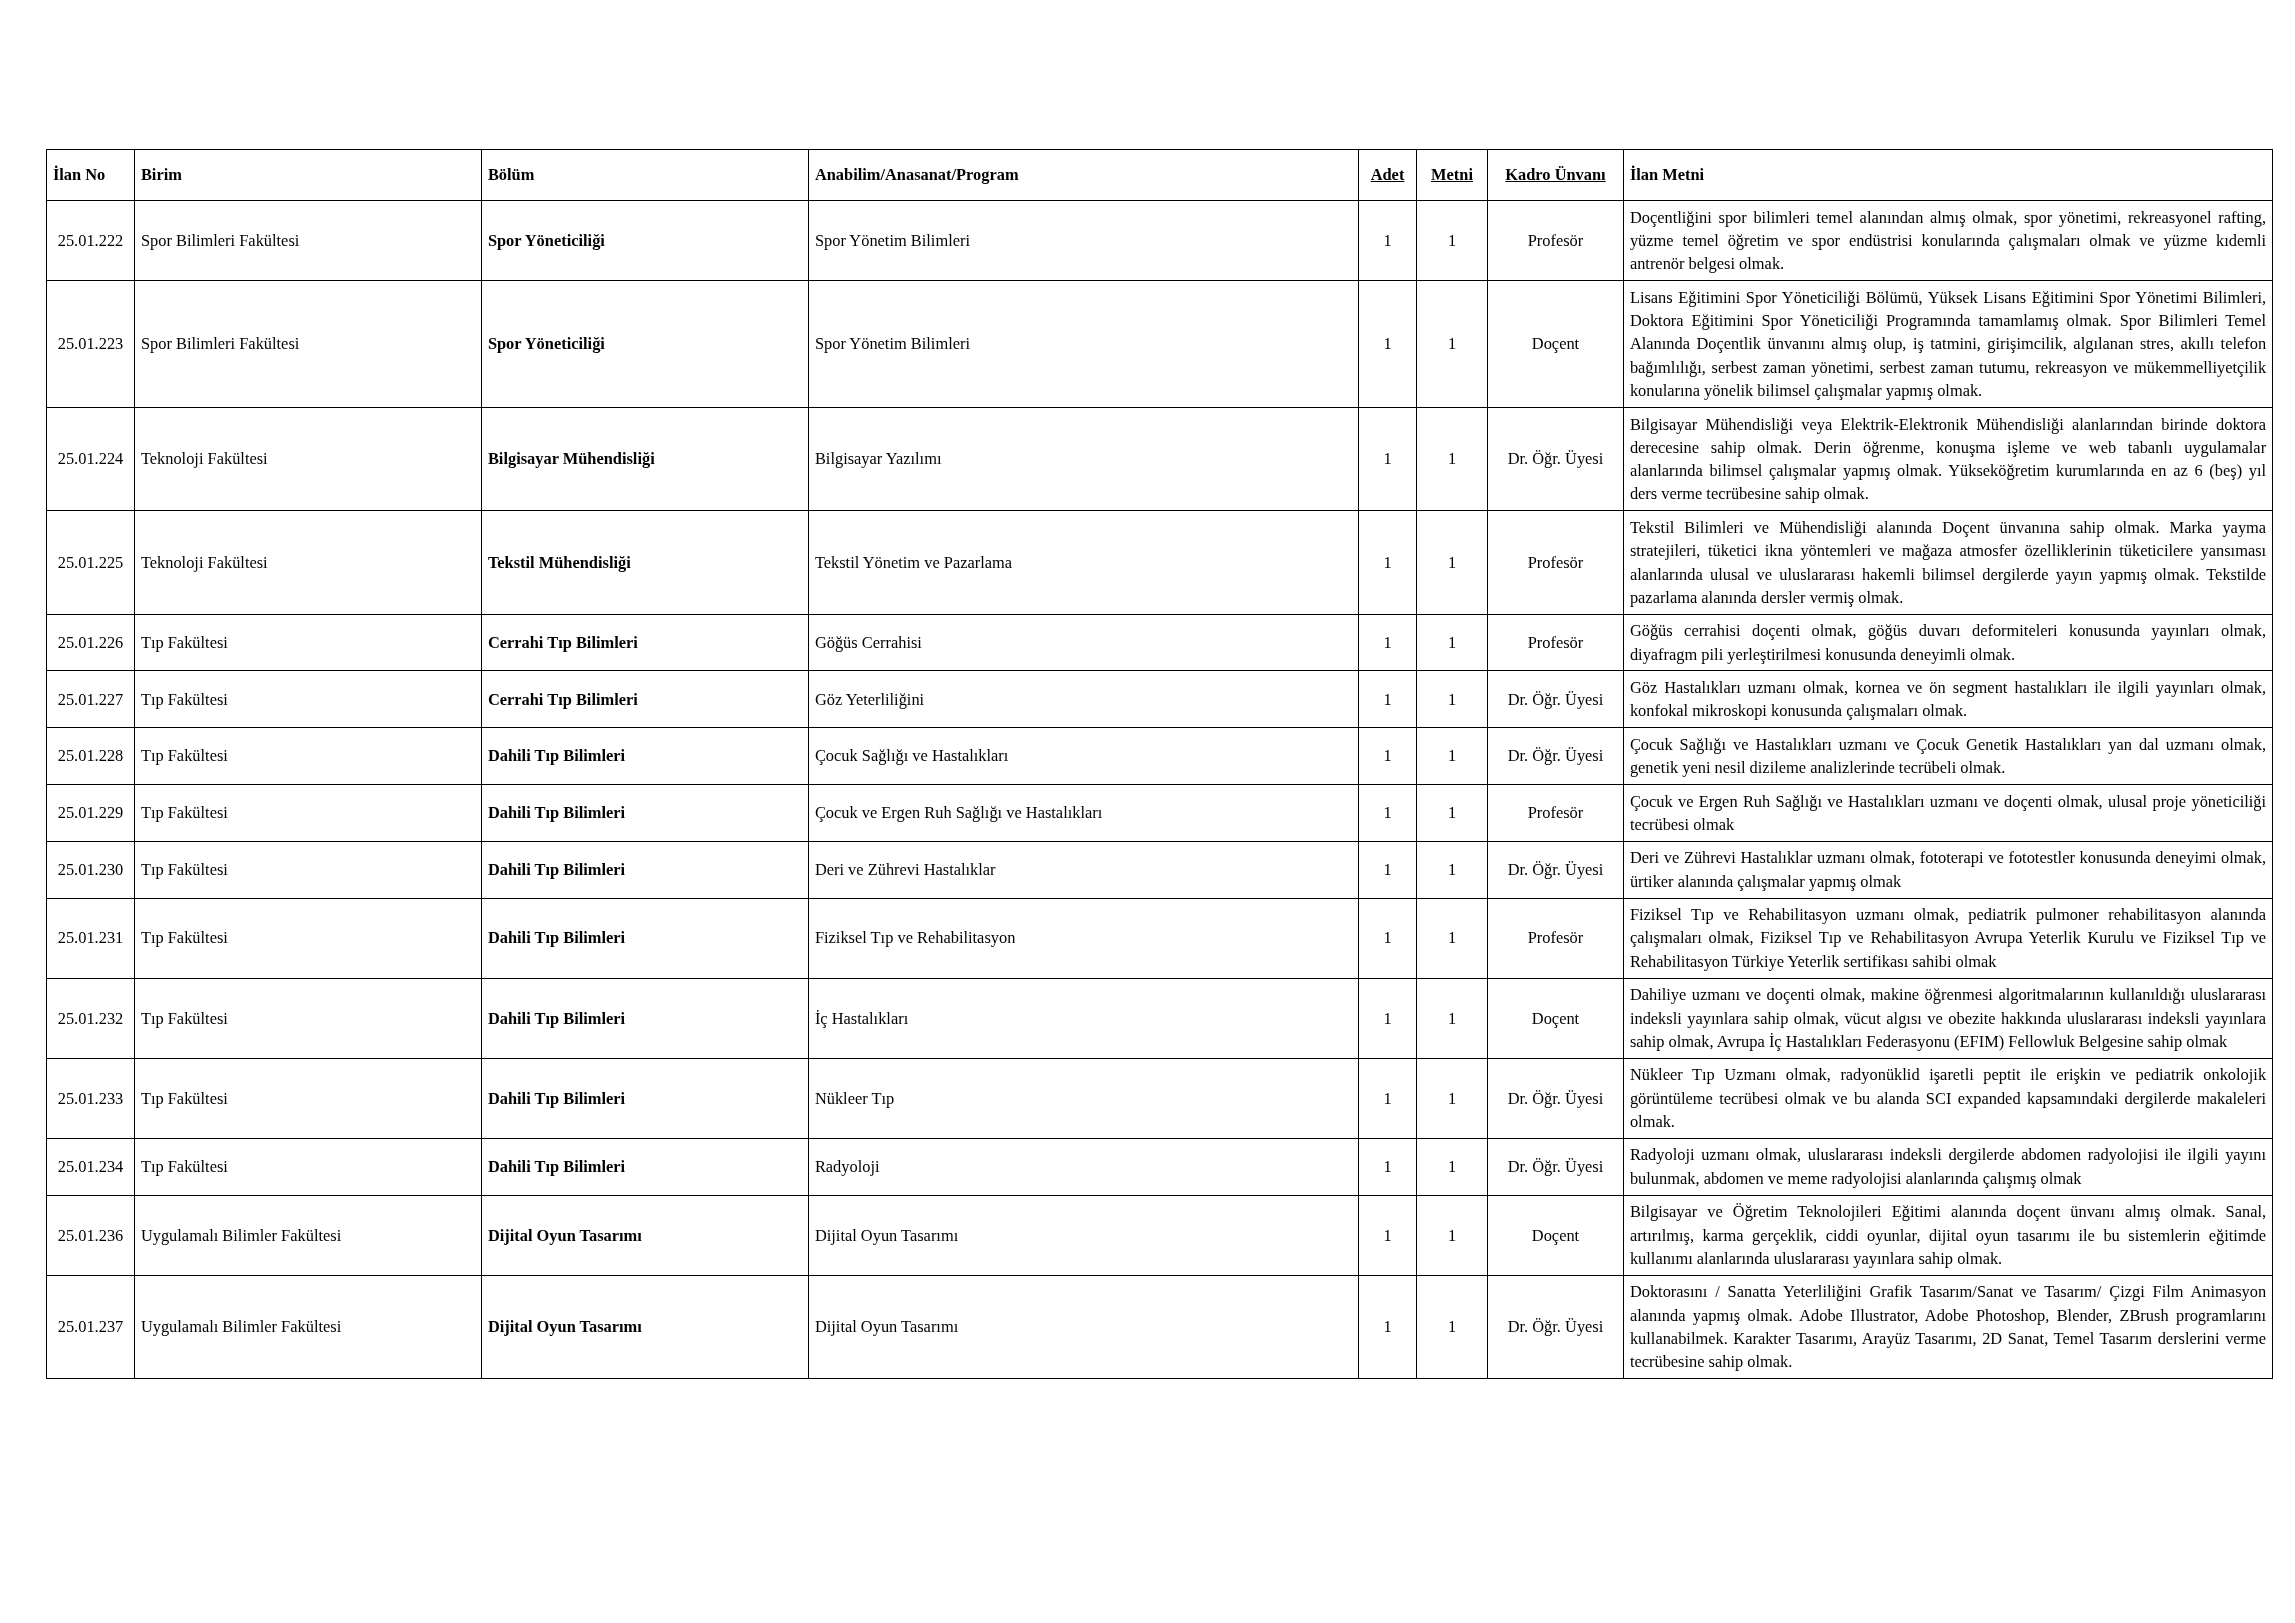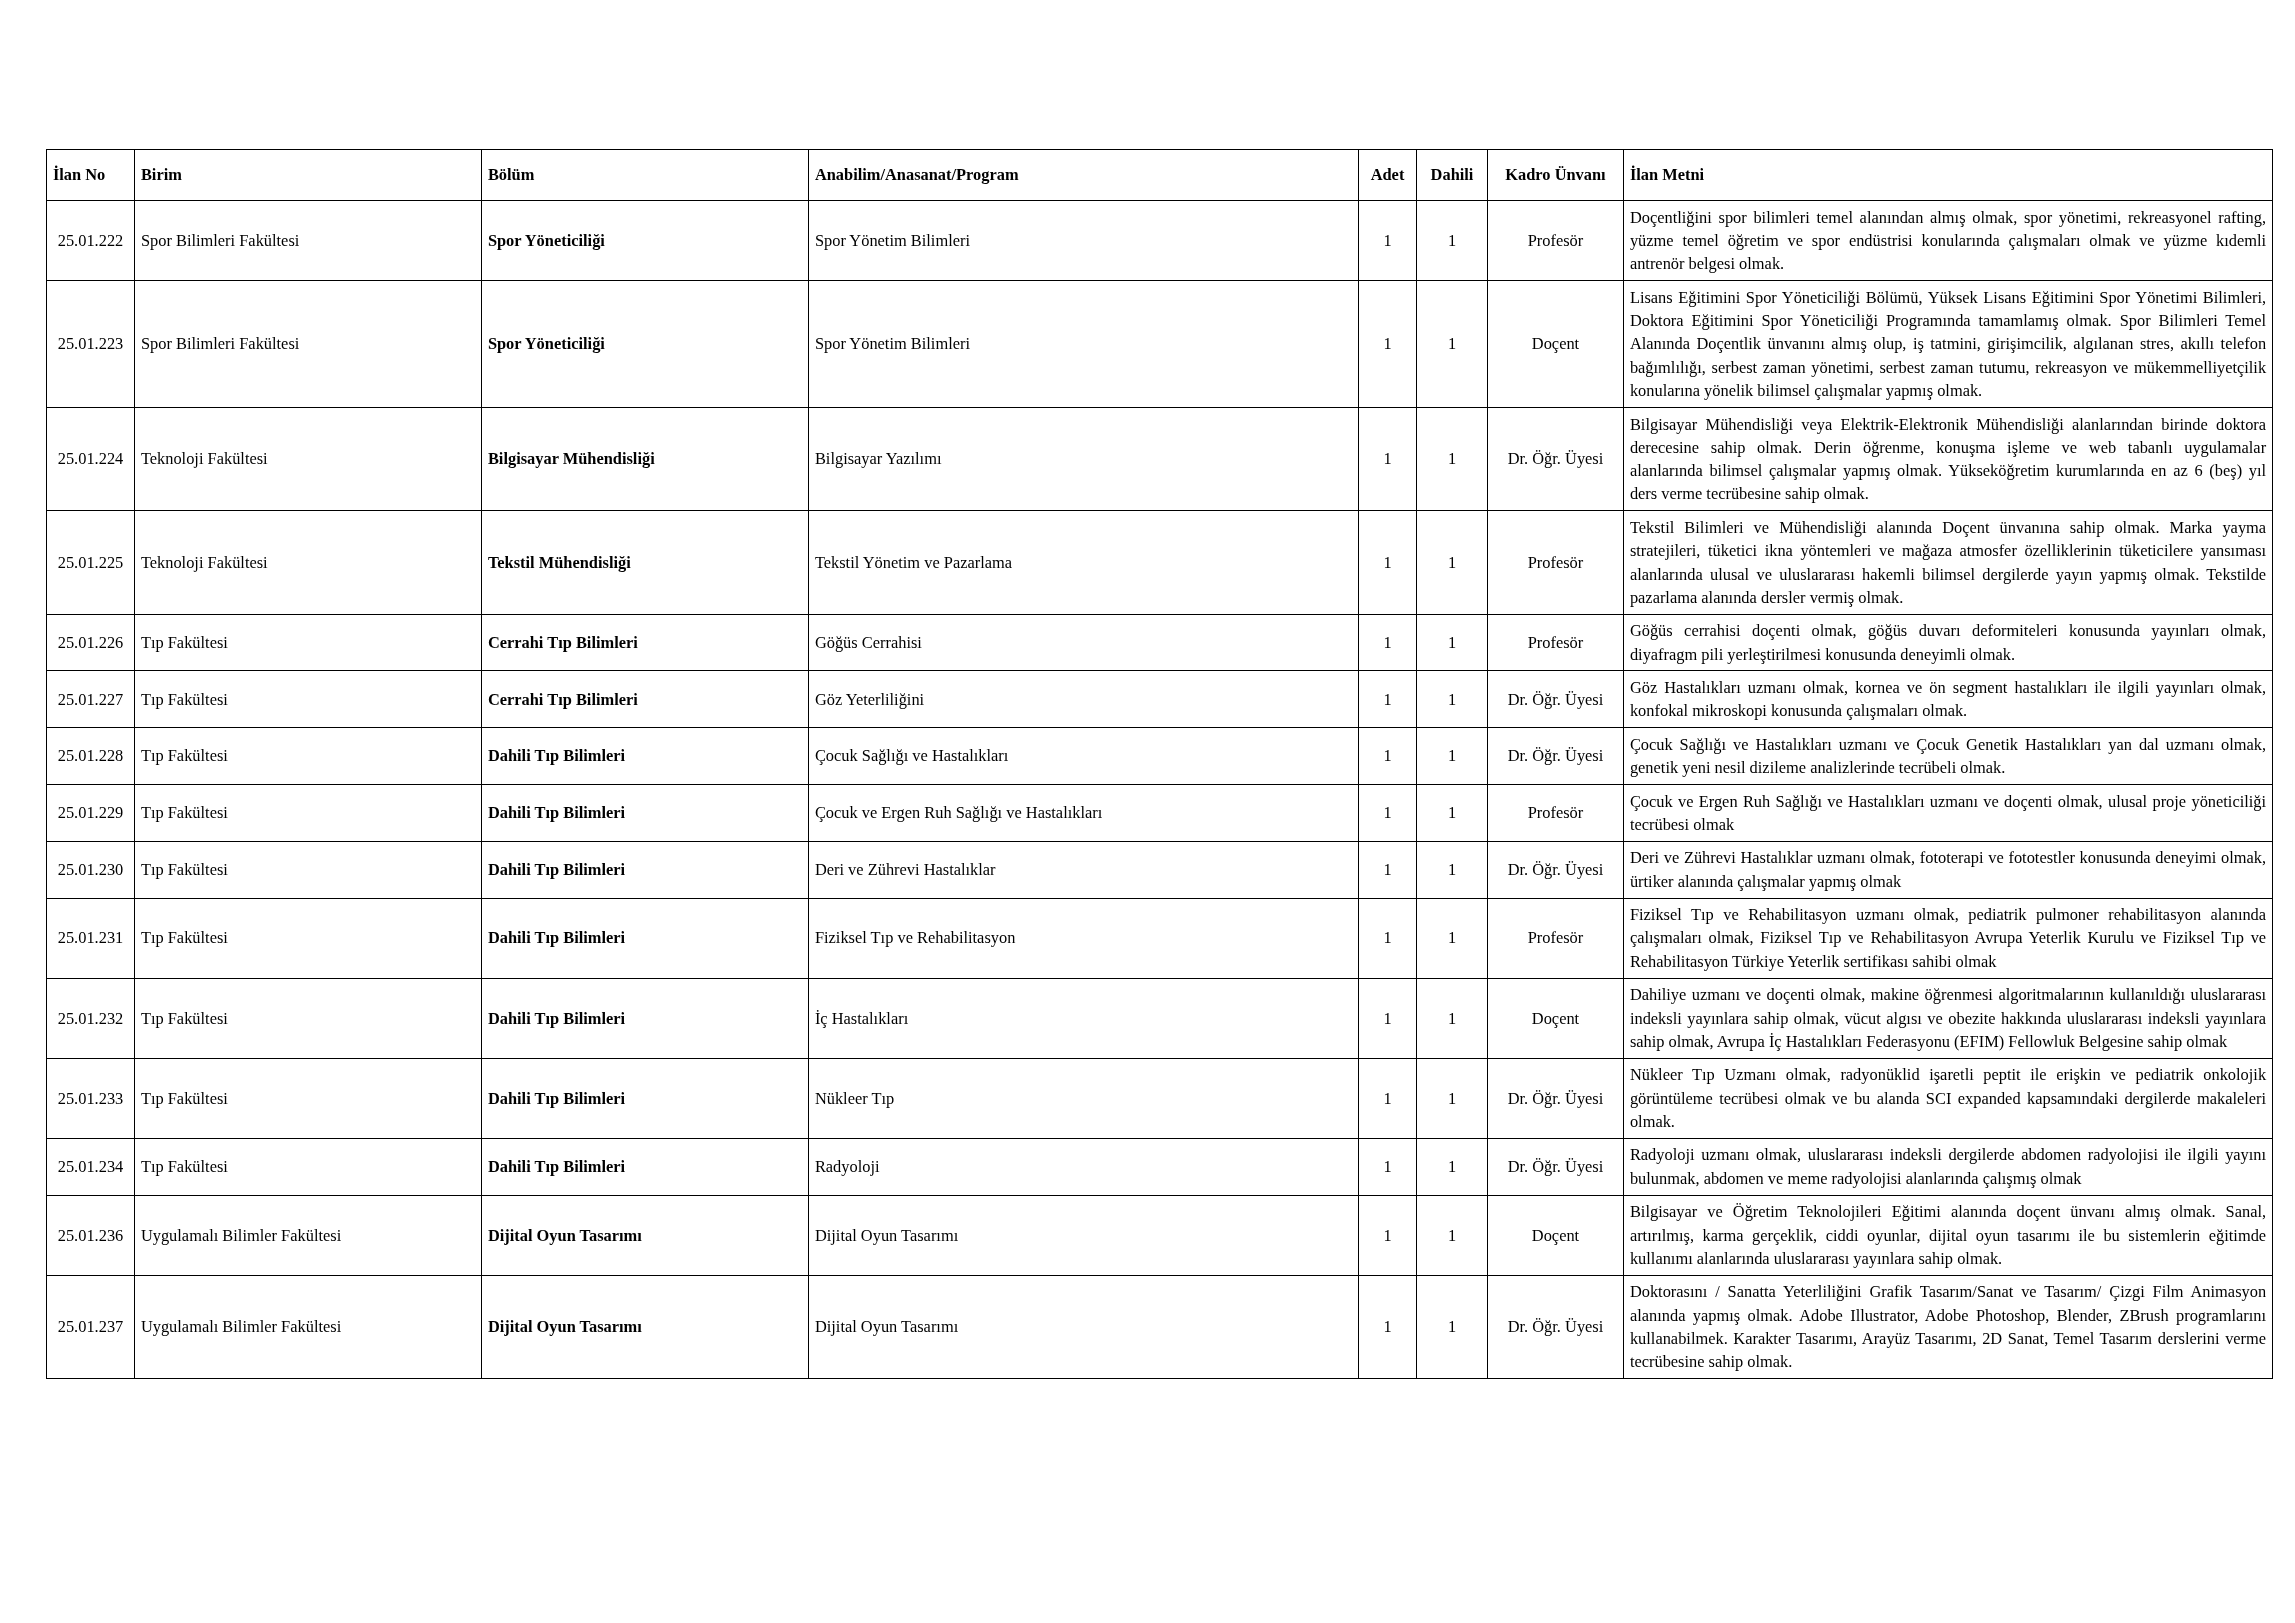--- a/index.html
+++ b/index.html
@@ -39,20 +39,21 @@
   thead th {
     font-weight: bold;
     font-size: 17px;
     text-align: left;
     height: 41px;
     padding-top: 6.5px;
     padding-bottom: 6.5px;
   }
   th.c-adet, th.c-derece, th.c-unvan {
     text-align: center;
+    text-decoration: underline;
   }
   
   col.c-ilanno   { width: 88px; }
   col.c-birim    { width: 347px; }
   col.c-bolum    { width: 327px; }
   col.c-anabilim { width: 550px; }
   col.c-adet     { width: 58px; }
   col.c-derece   { width: 71px; }
   col.c-unvan    { width: 136px; }
   col.c-metni    { width: 649px; }
@@ -89,21 +90,21 @@
       <col class="c-unvan">
       <col class="c-metni">
     </colgroup>
     <thead>
       <tr>
         <th class="c-ilanno">İlan No</th>
         <th class="c-birim">Birim</th>
         <th class="c-bolum">Bölüm</th>
         <th class="c-anabilim">Anabilim/Anasanat/Program</th>
         <th class="c-adet">Adet</th>
-        <th class="c-derece">Dahili</th>
+        <th class="c-derece">Metni</th>
         <th class="c-unvan">Kadro Ünvanı</th>
         <th class="c-metni">İlan Metni</th>
       </tr>
     </thead>
     <tbody id="table-body">
         <tr>
           <td class="c-ilanno">25.01.222</td>
           <td class="c-birim">Spor Bilimleri Fakültesi</td>
           <td class="c-bolum">Spor Yöneticiliği</td>
           <td class="c-anabilim">Spor Yönetim Bilimleri</td>

